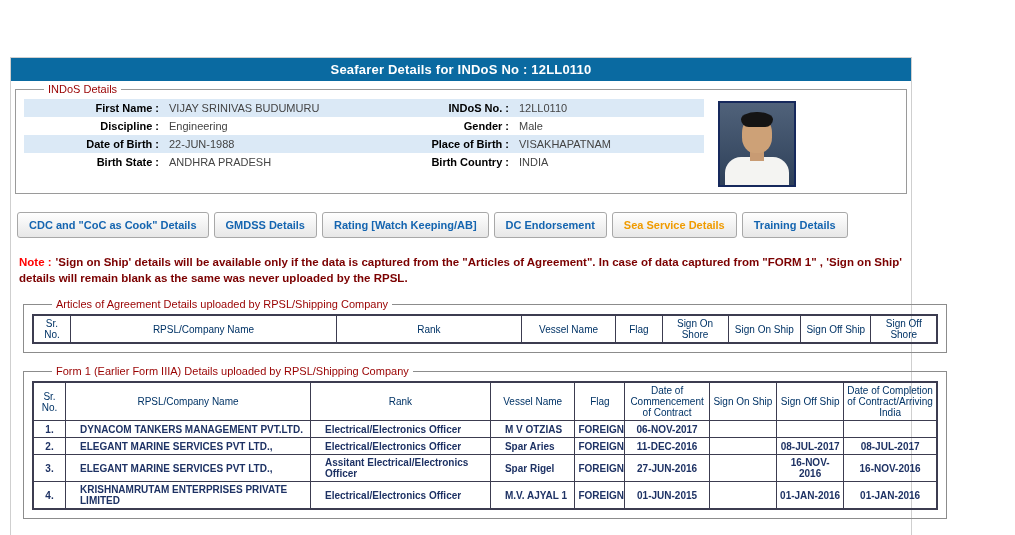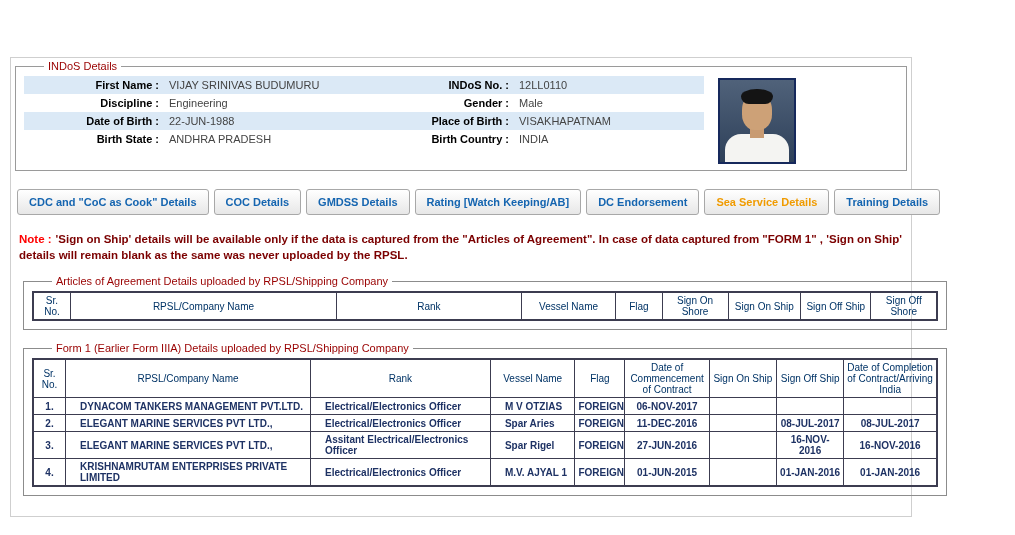--- a/index.html
+++ b/index.html
@@ -63,20 +63,21 @@
   .data-table td { font-weight:bold; color:#1e3264; height:17px; vertical-align:middle; }
   td.ctr { text-align:center; }
   td.lft { text-align:left; padding-left:14px; }
   .empty-cell { color:#ff0000; text-align:center !important; font-size:11px; }
 </style>
 </head>
 <body>
 
 <div class="content">
 
+  <div class="title-bar">Seafarer Details for INDoS No : 12LL0110</div>
 
   <fieldset class="indos-fieldset">
     <legend>INDoS Details</legend>
     <div class="indos-body">
       <table class="indos-table">
         <tbody>
             <tr class="stripe">
           <td class="lbl c1">First Name :</td>
           <td class="val c2">VIJAY SRINIVAS BUDUMURU</td>
           <td class="lbl c3">INDoS No. :</td>
@@ -106,21 +107,20 @@
         <div class="shirt"></div>
         <div class="neck"></div>
         <div class="head"></div>
         <div class="hair"></div>
       </div>
     </div>
   </fieldset>
 
   <div class="tabs">
     <div class="tab">CDC and "CoC as Cook" Details</div>
-    <div class="tab">COC Details</div>
     <div class="tab">GMDSS Details</div>
     <div class="tab">Rating [Watch Keeping/AB]</div>
     <div class="tab">DC Endorsement</div>
     <div class="tab active">Sea Service Details</div>
     <div class="tab">Training Details</div>
   </div>
 
   <div class="note">
     <span class="note-label">Note :</span><span>'Sign on Ship' details will be available only if the data is captured from the "Articles of Agreement". In case of data captured from "FORM 1" , 'Sign on Ship' details will remain blank as the same was never uploaded by the RPSL.</span>
   </div>

